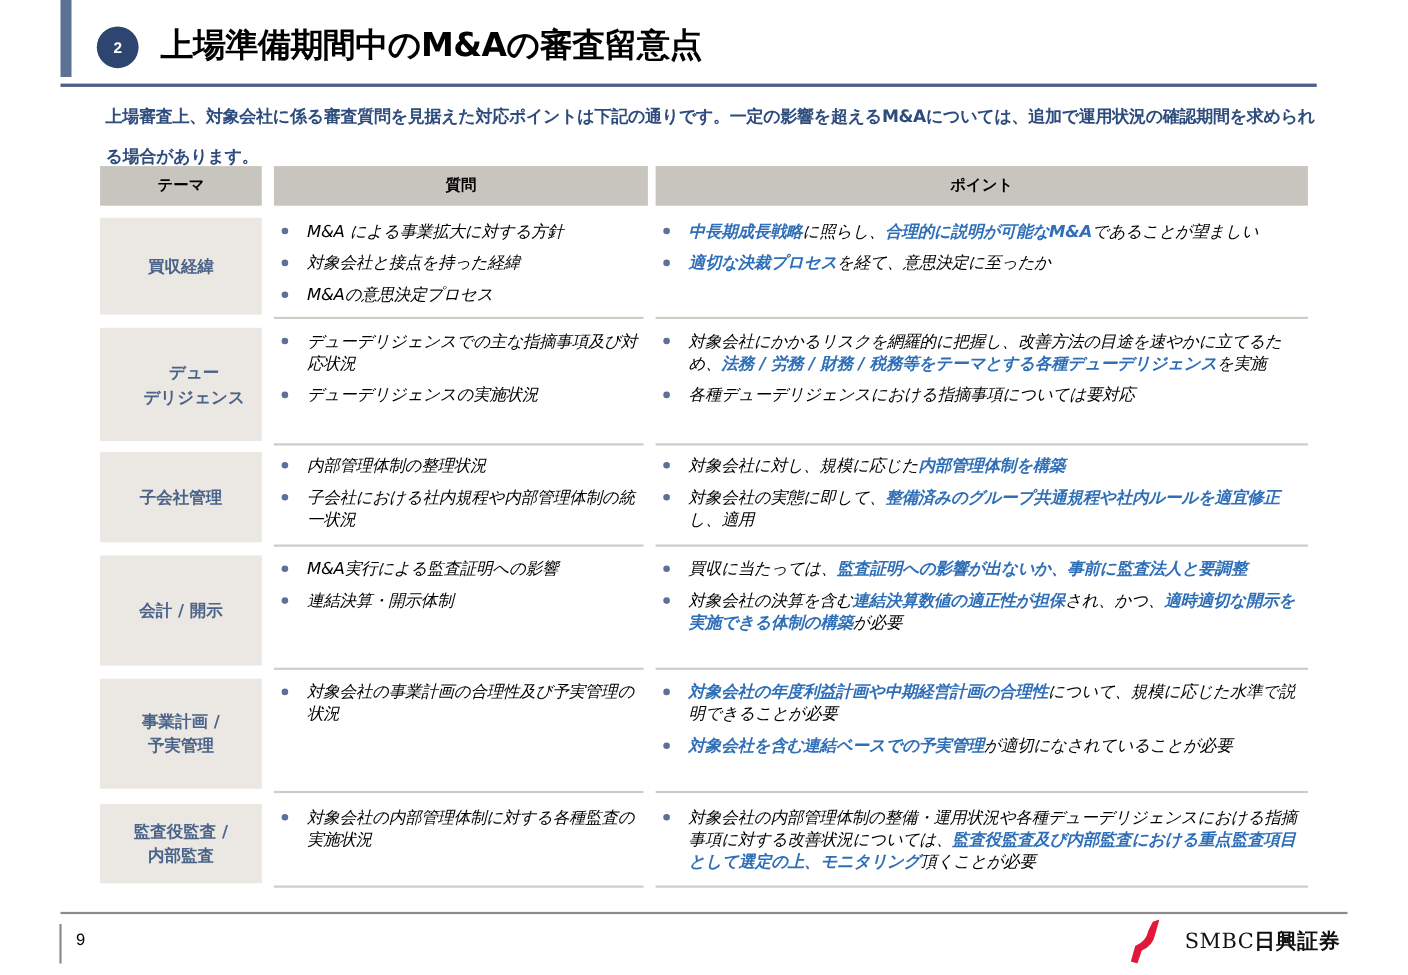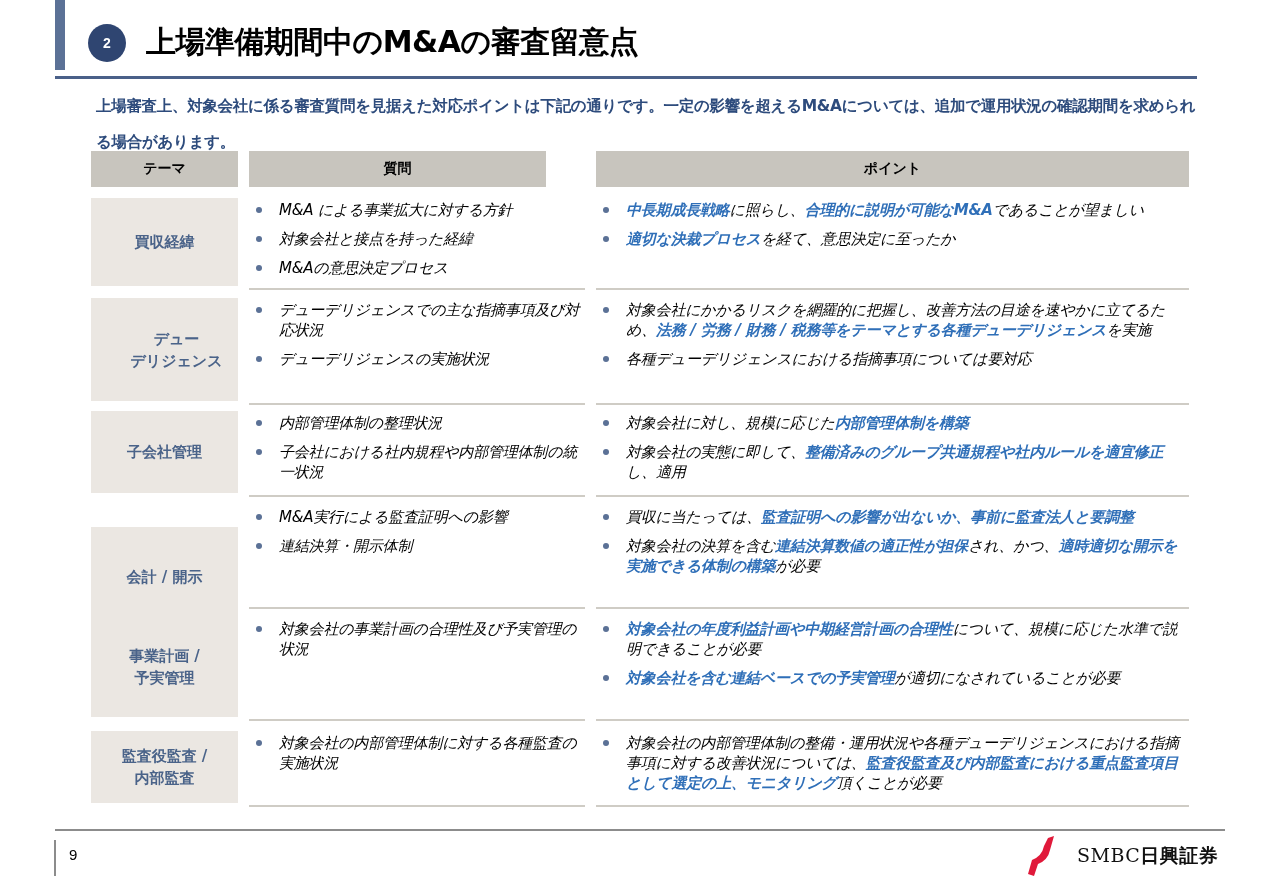--- a/index.html
+++ b/index.html
@@ -8,21 +8,21 @@
 
   .title-bar-accent { position: absolute; left: 55px; top: 0; width: 10px; height: 70px; background: #5b7196; }
   .title-badge { position: absolute; left: 88px; top: 24px; width: 38px; height: 38px; border-radius: 50%; background: #2f4571; color: #fff; font-family: "Liberation Sans", sans-serif; font-weight: bold; font-size: 14px; display: flex; align-items: center; justify-content: center; }
   .page-title { position: absolute; left: 146px; top: 20px; font-size: 30px; line-height: 44px; color: #000; font-family: "DejaVu Sans", sans-serif; letter-spacing: -0.5px; }
   .title-rule { position: absolute; left: 55px; top: 76px; width: 1142px; height: 3px; background: #4a6089; }
 
   .intro { position: absolute; left: 96px; top: 88px; width: 1100px; font-size: 15.5px; line-height: 36px; font-weight: bold; color: #2d4b7c; letter-spacing: -0.3px; }
 
   .tbl-head { position: absolute; top: 151px; height: 36px; background: #c8c5be; display: flex; align-items: center; justify-content: center; font-weight: bold; font-size: 14px; color: #000; }
   .h-theme { left: 91px; width: 147px; }
-  .h-question { left: 249px; width: 297px; }
+  .h-question { left: 249px; width: 340px; }
   .h-point { left: 596px; width: 593px; }
   .theme-cell { position: absolute; left: 91px; width: 147px; background: #ebe7e2; display: flex; align-items: center; justify-content: center; text-align: center; font-weight: bold; font-size: 15px; line-height: 22px; color: #4a6389; }
   .q-cell { position: absolute; left: 249px; width: 336px; border-bottom: 2px solid #cfccc5; }
   .p-cell { position: absolute; left: 596px; width: 593px; border-bottom: 2px solid #cfccc5; }
 
   ul.bullets { list-style: none; padding-top: 6px; }
   ul.bullets li { position: relative; padding-left: 30px; font-size: 15px; line-height: 20px; margin-bottom: 9px; color: #000; letter-spacing: -0.2px; font-style: italic; }
   ul.bullets li::before { content: ""; position: absolute; left: 7px; top: 7px; width: 6px; height: 6px; border-radius: 50%; background: #5b7196; }
   .hl { color: #2f6fb8; font-weight: bold; }
 
@@ -83,21 +83,21 @@
         <li>内部管理体制の整理状況</li>
         <li>子会社における社内規程や内部管理体制の統一状況</li>
       </ul>
     </div>
     <div class="p-cell" style="top: 407px; height: 90px;">
       <ul class="bullets">
         <li><span>対象会社に対し、規模に応じた</span><span class="hl">内部管理体制を構築</span></li>
         <li><span>対象会社の実態に即して、</span><span class="hl">整備済みのグループ共通規程や社内ルールを適宜修正</span><span>し、適用</span></li>
       </ul>
     </div>
-    <div class="theme-cell" style="top: 505px; height: 100px; white-space: pre-line; margin-top: 22px;">会計 / 開示</div>
+    <div class="theme-cell" style="top: 505px; height: 100px; white-space: pre-line;">会計 / 開示</div>
     <div class="q-cell" style="top: 501px; height: 108px;">
       <ul class="bullets">
         <li>M&amp;A実行による監査証明への影響</li>
         <li>連結決算・開示体制</li>
       </ul>
     </div>
     <div class="p-cell" style="top: 501px; height: 108px;">
       <ul class="bullets">
         <li><span>買収に当たっては、</span><span class="hl">監査証明への影響が出ないか、事前に監査法人と要調整</span></li>
         <li><span>対象会社の決算を含む</span><span class="hl">連結決算数値の適正性が担保</span><span>され、かつ、</span><span class="hl">適時適切な開示を実施できる体制の構築</span><span>が必要</span></li>

